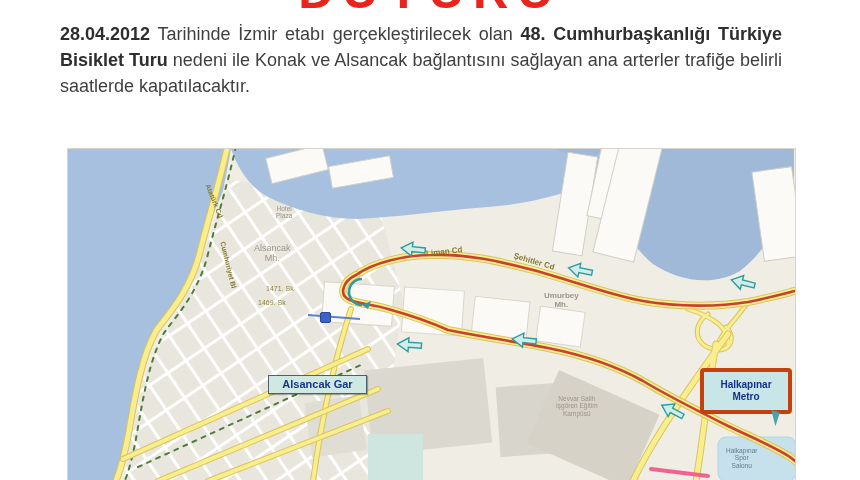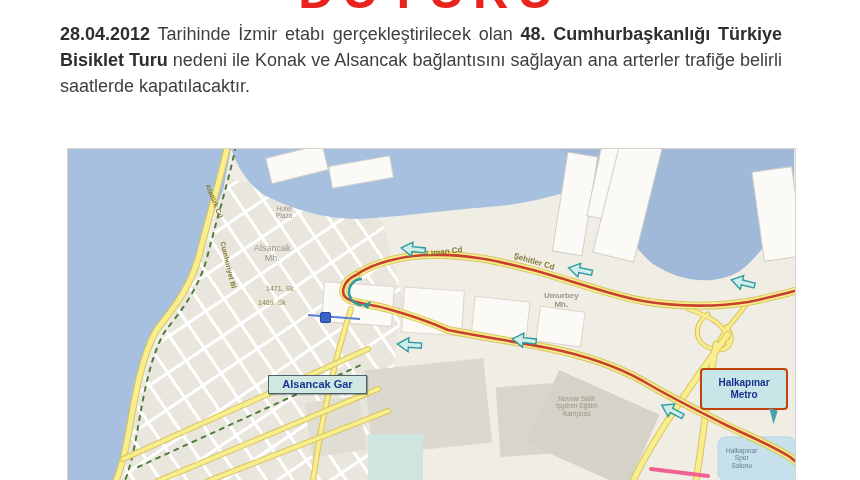--- a/index.html
+++ b/index.html
@@ -20,21 +20,21 @@
   .hood{color:#9a968c;font-size:9px;}
   .street-no{color:#8d8440;font-size:7px;}
   .poi{color:#9b9488;font-size:6.5px;}
   .poi-blue{color:#5f7d8a;font-size:6.5px;}
   .callout-gar{position:absolute;left:200px;top:180px;width:97px;height:17px;
     background:#cfe9e2;border:1px solid #4d5f6b;box-shadow:1px 1px 1px rgba(0,0,0,.3);
     color:#17338f;font-size:11px;font-weight:bold;text-align:center;line-height:17px;margin-top:46px;}
   .metro-sq{position:absolute;left:252px;top:163px;width:9px;height:9px;
     background:#3b63c4;border-radius:2px;border:1px solid #274a9e;}
   .callout-metro{position:absolute;left:632px;top:219px;width:84px;height:38px;
-    background:#c8e6e8;border:2px solid #c2410c;border-radius:4px;
+    background:#c8e6e8;border:4px solid #c2410c;border-radius:4px;
     color:#16308c;font-size:10px;font-weight:bold;text-align:center;
     display:flex;flex-direction:column;justify-content:center;line-height:1.25;}
   .callout-metro .tail{position:absolute;right:10px;bottom:-14px;width:0;height:0;
     border-left:7px solid transparent;border-right:9px solid #4aa3ab;
     border-bottom:14px solid transparent;transform:rotate(18deg);}
 </style>
 </head>
 <body>
 
 <div class="page">

